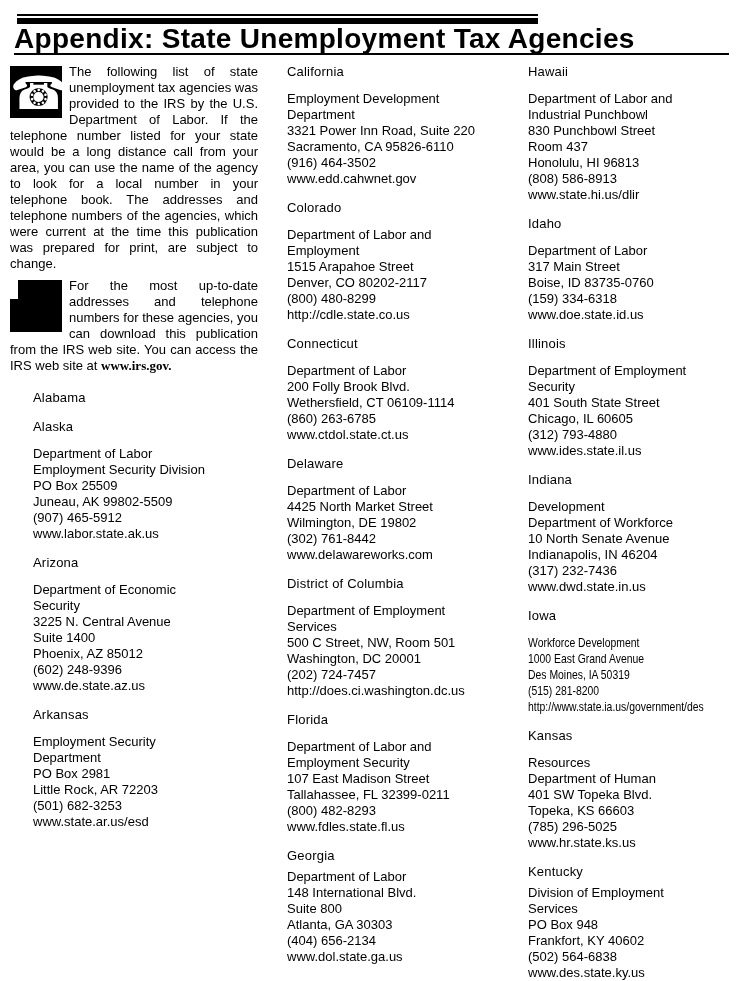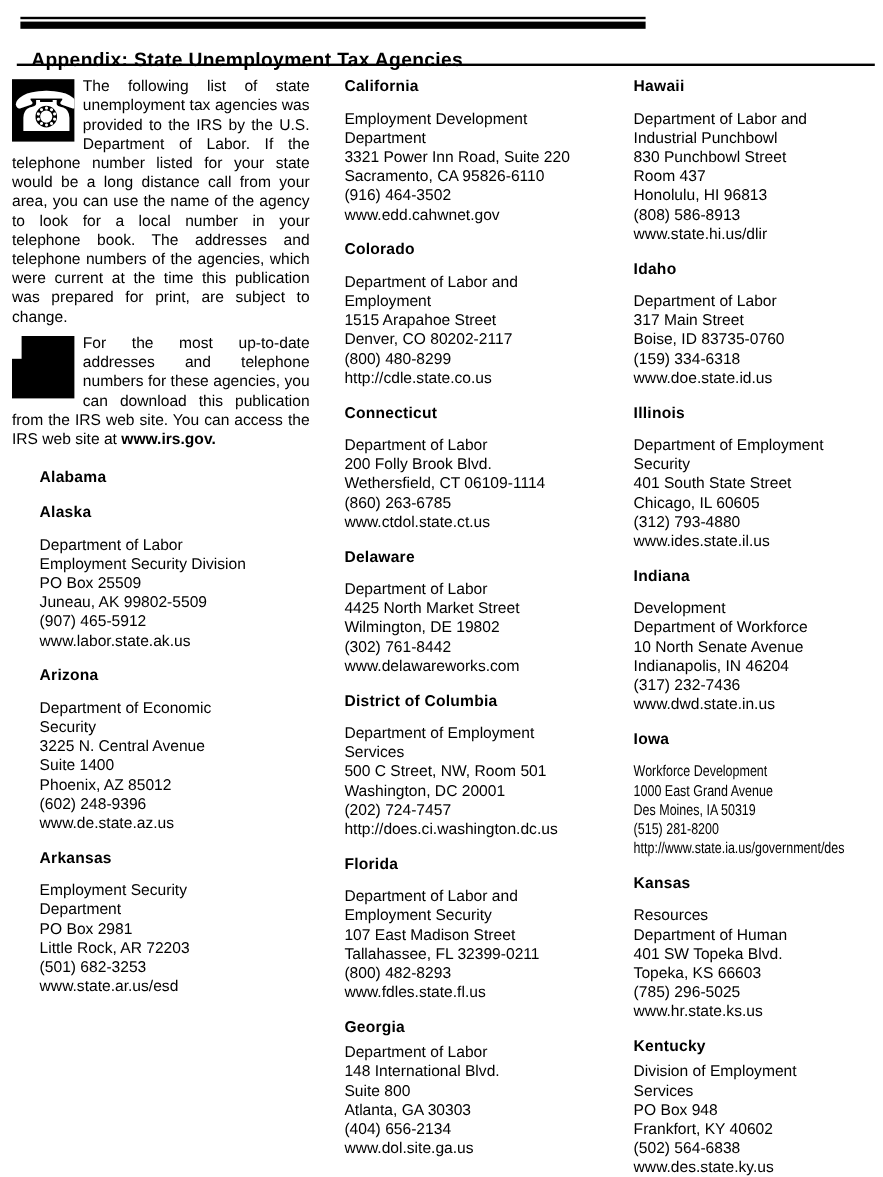--- a/index.html
+++ b/index.html
@@ -4,44 +4,44 @@
 <style>
   html,body{margin:0;padding:0;background:#ffffff;}
   .page{
     position:relative;width:736px;height:981px;background:#ffffff;color:#000000;
     font-family:"Liberation Sans", sans-serif;font-size:13px;line-height:16px;
     overflow:hidden;
   }
   .rule-thin{position:absolute;left:17px;top:14px;width:521px;height:2px;background:#000;}
   .rule-thick{position:absolute;left:17px;top:18px;width:521px;height:6px;background:#000;}
   .page-title{
-    position:absolute;left:14px;top:27px;margin:12px;font-size:16px;line-height:24px;
+    position:absolute;left:14px;top:27px;margin:0;font-size:28px;line-height:24px;
     font-weight:bold;letter-spacing:0.3px;white-space:nowrap;
   }
   .title-underline{position:absolute;left:14px;top:53px;width:715px;height:2px;background:#000;}
   .col{position:absolute;top:64px;}
   .col1{left:10px;width:248px;}
   .col2{left:287px;width:225px;}
   .col3{left:528px;width:208px;}
   .intro p{margin:0 0 6px 0;text-align:justify;}
   .icon-box{
     float:left;width:52px;height:52px;background:#000;margin:2px 7px 2px 0;
     position:relative;overflow:hidden;
   }
   .phone-glyph{
     display:block;width:52px;height:52px;color:#fff;font-family:"DejaVu Sans", sans-serif;
     font-size:46px;line-height:54px;text-align:center;
   }
   .pc-screen{width:26px;height:21px;border:4px solid #fff;background:#000;margin:5px auto 0;}
   .pc-base{width:42px;height:9px;background:#fff;margin:2px auto 0;
     clip-path:polygon(16% 0,84% 0,100% 100%,0 100%);}
-  .bold{font-weight:bold;}
+  .bold{font-weight:bold;font-family:Liberation Serif, serif;}
   .states-col1{margin-top:16px;padding-left:23px;}
   .entry{margin-bottom:13px;}
-  .entry h3{font-size:13px;line-height:16px;margin:0 0 11px 0;font-weight:bold;letter-spacing:0.2px;}
+  .entry h3{font-size:13px;line-height:16px;margin:0 0 11px 0;font-weight:normal;letter-spacing:0.2px;}
   .entry.tight h3{margin-bottom:5px;}
   .lines div{height:16px;white-space:nowrap;}
   .entry.condensed .lines div{transform:scaleX(0.8);transform-origin:0 50%;}
 </style>
 </head>
 <body>
 
 <div class="page">
 
   <div class="rule-thin"></div>
@@ -172,21 +172,21 @@
           </div>
         </div>
         <div class="entry tight">
           <h3>Georgia</h3>
           <div class="lines">
             <div>Department of Labor</div>
             <div>148 International Blvd.</div>
             <div>Suite 800</div>
             <div>Atlanta, GA 30303</div>
             <div>(404) 656-2134</div>
-            <div>www.dol.site.ga.us</div>
+            <div>www.dol.state.ga.us</div>
           </div>
         </div>
       </div>
   </div>
 
   <div class="col col3">
     <div>
         <div class="entry">
           <h3>Hawaii</h3>
           <div class="lines">

